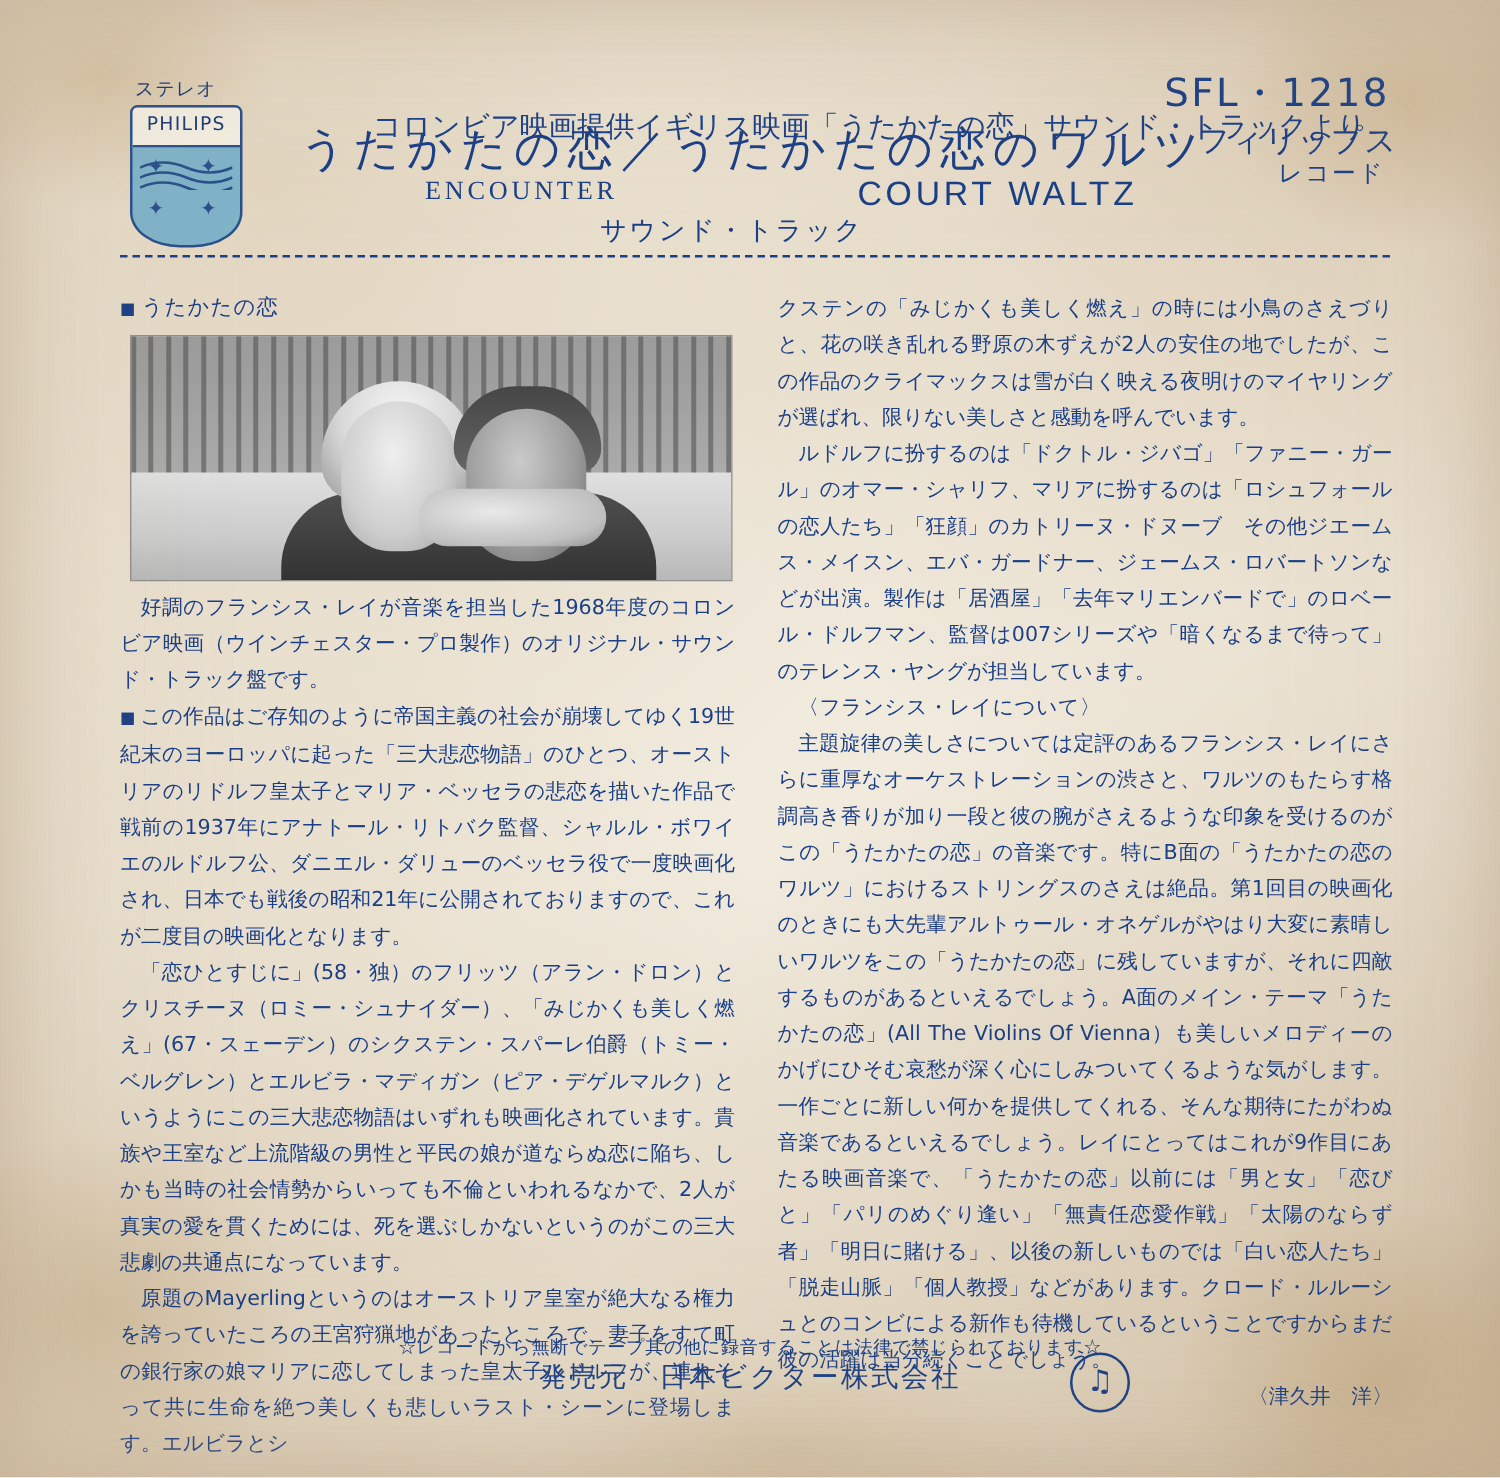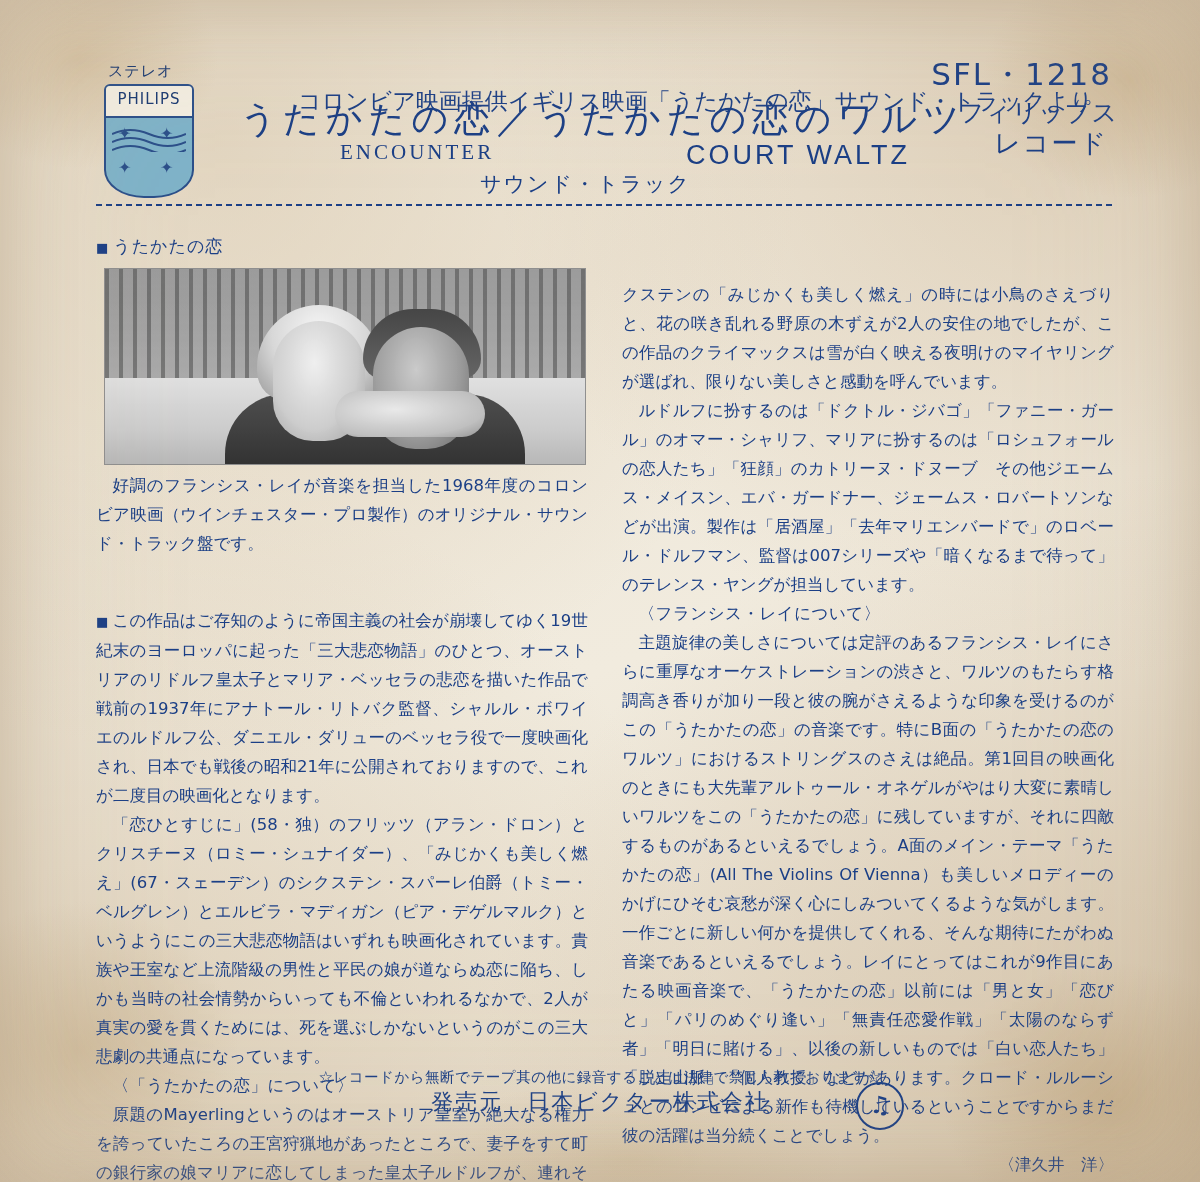--- a/index.html
+++ b/index.html
@@ -167,21 +167,21 @@
     top: 96px;
     font-size: 25px;
     color: #1b3f86;
     font-family: "DejaVu Sans", sans-serif;
     letter-spacing: 1px;
   }
   .brand-sub {
     position: absolute;
     right: 92px;
     top: 126px;
-    font-size: 26px;
+    font-size: 19px;
     color: #1b3f86;
     font-family: Liberation Serif, serif;
     letter-spacing: 2px;
   }
   .divider {
     position: absolute;
     left: 96px;
     top: 204px;
     width: 1016px;
     height: 0;
@@ -275,21 +275,21 @@
     position: absolute;
     left: 230px; top: 122px;
     width: 150px; height: 46px;
     border-radius: 40px;
     background: radial-gradient(ellipse at 40% 40%, #e8e4dd 0%, #c0bbb4 70%, #94908a 100%);
   }
   p.para {
     margin: 0;
     text-indent: 1em;
   }
-  p.para.noindent { text-indent: 0; margin-top: 48px; }
+  p.para.noindent { text-indent: 0; }
   .subhead {
     margin: 0;
     text-indent: 0;
     letter-spacing: 0.5px;
   }
   .signature {
     text-align: right;
     margin-top: 2px;
   }
 
@@ -382,21 +382,20 @@
         <div class="ph-hair-w"></div>
         <div class="ph-face-w"></div>
         <div class="ph-hair-m"></div>
         <div class="ph-face-m"></div>
         <div class="ph-fur"></div>
       </div>
 
       <p class="para">好調のフランシス・レイが音楽を担当した1968年度のコロンビア映画（ウインチェスター・プロ製作）のオリジナル・サウンド・トラック盤です。</p>
       <p class="para noindent sq">この作品はご存知のように帝国主義の社会が崩壊してゆく19世紀末のヨーロッパに起った「三大悲恋物語」のひとつ、オーストリアのリドルフ皇太子とマリア・ベッセラの悲恋を描いた作品で戦前の1937年にアナトール・リトバク監督、シャルル・ボワイエのルドルフ公、ダニエル・ダリューのベッセラ役で一度映画化され、日本でも戦後の昭和21年に公開されておりますので、これが二度目の映画化となります。</p>
       <p class="para">「恋ひとすじに」(58・独）のフリッツ（アラン・ドロン）とクリスチーヌ（ロミー・シュナイダー）、「みじかくも美しく燃え」(67・スェーデン）のシクステン・スパーレ伯爵（トミー・ベルグレン）とエルビラ・マディガン（ピア・デゲルマルク）というようにこの三大悲恋物語はいずれも映画化されています。貴族や王室など上流階級の男性と平民の娘が道ならぬ恋に陥ち、しかも当時の社会情勢からいっても不倫といわれるなかで、2人が真実の愛を貫くためには、死を選ぶしかないというのがこの三大悲劇の共通点になっています。</p>
-      <p class="para subhead">〈「うたかたの恋」について〉</p>
       <p class="para">原題のMayerlingというのはオーストリア皇室が絶大なる権力を誇っていたころの王宮狩猟地があったところで、妻子をすて町の銀行家の娘マリアに恋してしまった皇太子ルドルフが、連れそって共に生命を絶つ美しくも悲しいラスト・シーンに登場します。エルビラとシ</p>
     </div>
 
     <div class="col col-right">
       <p class="para noindent">クステンの「みじかくも美しく燃え」の時には小鳥のさえづりと、花の咲き乱れる野原の木ずえが2人の安住の地でしたが、この作品のクライマックスは雪が白く映える夜明けのマイヤリングが選ばれ、限りない美しさと感動を呼んでいます。</p>
       <p class="para">ルドルフに扮するのは「ドクトル・ジバゴ」「ファニー・ガール」のオマー・シャリフ、マリアに扮するのは「ロシュフォールの恋人たち」「狂顔」のカトリーヌ・ドヌーブ　その他ジエームス・メイスン、エバ・ガードナー、ジェームス・ロバートソンなどが出演。製作は「居酒屋」「去年マリエンバードで」のロベール・ドルフマン、監督は007シリーズや「暗くなるまで待って」のテレンス・ヤングが担当しています。</p>
       <p class="para subhead">〈フランシス・レイについて〉</p>
       <p class="para">主題旋律の美しさについては定評のあるフランシス・レイにさらに重厚なオーケストレーションの渋さと、ワルツのもたらす格調高き香りが加り一段と彼の腕がさえるような印象を受けるのがこの「うたかたの恋」の音楽です。特にB面の「うたかたの恋のワルツ」におけるストリングスのさえは絶品。第1回目の映画化のときにも大先輩アルトゥール・オネゲルがやはり大変に素晴しいワルツをこの「うたかたの恋」に残していますが、それに四敵するものがあるといえるでしょう。A面のメイン・テーマ「うたかたの恋」(All The Violins Of Vienna）も美しいメロディーのかげにひそむ哀愁が深く心にしみついてくるような気がします。一作ごとに新しい何かを提供してくれる、そんな期待にたがわぬ音楽であるといえるでしょう。レイにとってはこれが9作目にあたる映画音楽で、「うたかたの恋」以前には「男と女」「恋びと」「パリのめぐり逢い」「無責任恋愛作戦」「太陽のならず者」「明日に賭ける」、以後の新しいものでは「白い恋人たち」「脱走山脈」「個人教授」などがあります。クロード・ルルーシュとのコンビによる新作も待機しているということですからまだ彼の活躍は当分続くことでしょう。</p>
       <p class="para signature">〈津久井　洋〉</p>
     </div>

